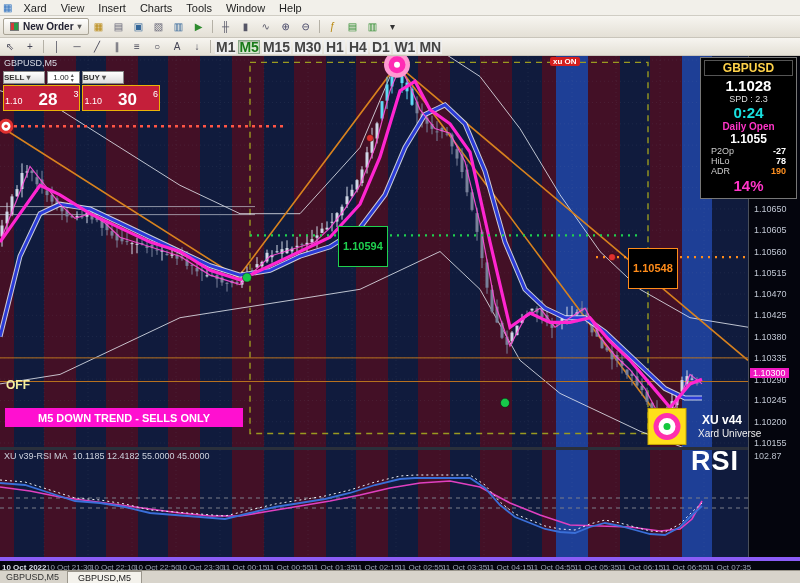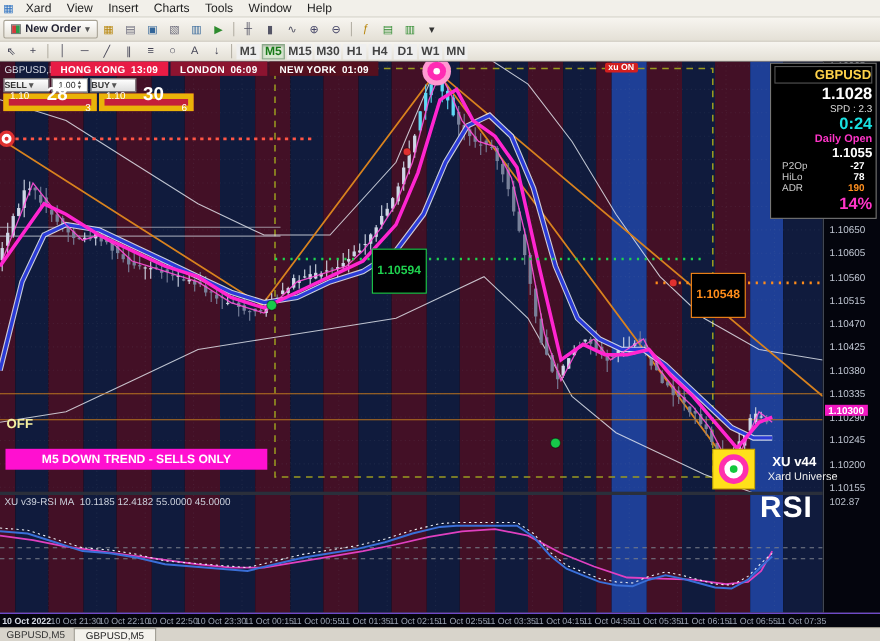--- a/index.html
+++ b/index.html
@@ -19,59 +19,59 @@
   .new-order { display:flex; align-items:center; gap:4px; height:17px; margin-left:3px;
                padding:0 6px; font-size:10px; font-weight:bold; color:#223;
                background:linear-gradient(#ffffff,#e6e2d8); border:1px solid #a9a496; border-radius:2px; }
   .no-ic { width:9px; height:9px; background:linear-gradient(90deg,#d23b3b 50%,#2a9a4a 50%);
            border:1px solid #777; }
   .dd { font-size:8px; color:#555; }
   .tbtn { width:18px; height:16px; margin:0 1px; display:flex; align-items:center;
           justify-content:center; font-size:10px; background:transparent;
           border:1px solid transparent; border-radius:2px; }
   .tbsep { width:1px; height:13px; background:#b5b1a6; margin:0 3px; }
-  .tfbtn { min-width:21px; height:14px; margin:0 1px; font-size:11px; font-weight:bold;
+  .tfbtn { min-width:21px; height:14px; margin:0 1px; font-size:14px; font-weight:bold;
            color:#444; display:flex; align-items:center; justify-content:center;
            border:1px solid transparent; }
   .tfbtn.active { background:#d9e8d2; border:1px solid #89a889; color:#177a17;
                   box-shadow:inset 0 1px 2px rgba(0,0,0,.25); }
 
   
   .chartzone { position:absolute; top:56px; left:0; width:800px; height:501px; background:#05060f; }
   #chart-svg { position:absolute; top:0; left:0; }
   .price-axis { position:absolute; top:0; left:748px; width:52px; height:501px;
                 background:#04050d; border-left:1px solid #4a4f5a; z-index:1; }
   .pal { position:absolute; left:5px; font-size:9px; color:#c2c8d4; white-space:nowrap; }
-  .cur-tag { position:absolute; left:1px; padding:0 3px; font-size:9px; font-weight:bold;
+  .cur-tag { position:absolute; left:1px; padding:0 3px; font-size:9px; font-weight:normal;
              background:#f018c0; color:#fff; z-index:2; }
   .rsi-top { position:absolute; left:5px; top:395px; font-size:9px; color:#b9bfca; }
   .sym-label { position:absolute; top:2px; left:4px; font-size:9px; color:#d8dce6; z-index:2; }
   .sessions { position:absolute; top:0; left:46px; display:flex; gap:2px; z-index:2; }
   .sess { height:13px; display:flex; align-items:center; gap:5px; padding:0 9px;
           font-size:9px; font-weight:bold; color:#fff; letter-spacing:.3px; }
   .xu-on { position:absolute; top:1px; left:550px; background:#d41f1f; color:#fff;
            font-size:8px; font-weight:bold; padding:0 3px; border-radius:2px; z-index:2; }
 
   .oneclick { position:absolute; top:15px; left:3px; z-index:3; width:121px; }
   .oc-row1 { display:flex; gap:2px; height:13px; }
   .oc-btn { flex:1; display:flex; align-items:center; justify-content:flex-start; gap:2px;
             font-size:8px; font-weight:bold; background:linear-gradient(#fff,#ddd);
             border:1px solid #888; color:#333; }
   .oc-vol { width:33px; display:flex; align-items:center; justify-content:center; gap:2px;
             font-size:8px; background:#fff; border:1px solid #888; color:#222; }
   .oc-spin { font-size:6px; line-height:5px; color:#555; display:flex; flex-direction:column; }
   .oc-row2 { display:flex; gap:2px; margin-top:1px; }
-  .price-box { flex:1; height:16px; background:#c41f3a; border:5px solid #eab308; color:#fff;
+  .price-box { flex:1; height:26px; background:#c41f3a; border:1px solid #eab308; color:#fff;
                display:flex; align-items:flex-end; justify-content:center; padding:2px 1px; }
   .pb-base { font-size:9px; margin-bottom:2px; }
   .pb-big { font-size:17px; font-weight:bold; line-height:1; margin:0 16px; }
   .pb-sup { font-size:9px; align-self:flex-start; margin-top:1px; }
 
   .info-panel { position:absolute; top:1px; left:700px; width:97px; background:#000;
-                border:1px solid #777; z-index:4; text-align:right; padding:2px 3px 4px; }
+                border:1px solid #777; z-index:4; text-align:center; padding:2px 3px 4px; }
   .ip-sym { font-size:12px; font-weight:bold; color:#ffd24a; border:1px solid #555; margin-bottom:1px; }
   .ip-price { font-size:15px; font-weight:bold; color:#fff; }
   .ip-spd { font-size:9px; color:#ddd; }
   .ip-timer { font-size:15px; font-weight:bold; color:#19e0e0; }
   .ip-dol { font-size:10px; font-weight:bold; color:#ff35c8; }
   .ip-dov { font-size:12px; font-weight:bold; color:#fff; }
   .ip-kv { display:flex; justify-content:space-between; font-size:9px; color:#ccc; padding:0 7px; }
   .ip-kv .v { color:#fff; font-weight:bold; }
   .ip-kv.adr .v { color:#ff9020; }
   .ip-pct { font-size:15px; font-weight:bold; color:#ff35c8; margin-top:1px; }
@@ -85,21 +85,21 @@
   .xard  { position:absolute; top:372px; left:698px; font-size:10px; color:#eee; z-index:4; }
   .rsi-big { position:absolute; top:390px; left:691px; font-size:27px; font-weight:bold;
              color:#fff; letter-spacing:1px; z-index:4; }
   .plabel { position:absolute; font-size:11px; font-weight:bold; background:#000;
             padding:12px 4px; z-index:2; border:1px solid; line-height:15px; }
   .plabel.green  { top:170px; left:338px; color:#1fd14f; border-color:#1fd14f; }
   .plabel.orange { top:192px; left:628px; color:#ff8c1a; border-color:#ff8c1a; }
   .rsi-label { position:absolute; top:395px; left:4px; font-size:9px; color:#ccd1dc; z-index:2; }
 
   .time-axis { position:absolute; top:557px; left:0; width:800px; height:13px; background:#04050d;
-               border-top:1px solid #8b5cf6; z-index:1; }
+               border-top:4px solid #8b5cf6; z-index:1; }
   .tal { position:absolute; top:2px; font-size:8px; color:#9aa2b2; white-space:nowrap; }
   .tal.first { color:#d5dae4; font-weight:bold; }
   .tabbar { position:absolute; top:570px; left:0; width:800px; height:13px; background:#d8d4cb;
             border-top:1px solid #9a968c; display:flex; align-items:center; font-size:9px; }
   .status { padding:0 6px; color:#333; }
   .tab { height:12px; display:flex; align-items:center; padding:0 10px; background:#f4f2ec;
          border:1px solid #9a968c; border-bottom:none; margin-left:2px; color:#222; }
 </style>
 </head>
 <body>
@@ -631,34 +631,20 @@
         <g clip-path="url(#rsiClip)">
           <line x1="0" y1="442" x2="748" y2="442" stroke="#7a7f8a" stroke-width="1" stroke-dasharray="4 4"></line>
           <line x1="0" y1="452" x2="748" y2="452" stroke="#7a7f8a" stroke-width="1" stroke-dasharray="4 4"></line>
           <polyline points="0,431.0 30,435.0 60,441.0 90,445.0 120,449.0 150,453.0 180,457.0 210,460.0 240,460.0 270,455.0 300,450.0 330,445.0 360,439.0 390,432.0 420,427.0 450,425.0 480,431.0 510,447.0 540,459.0 570,469.0 600,470.0 630,471.0 660,475.0 680,473.0 692,463.0 702,445.0" fill="none" stroke="#e040c0" stroke-width="1.6"></polyline>
           <polyline points="0,427.0 25,429.0 50,437.0 75,445.0 100,447.0 125,451.0 150,457.0 175,459.0 200,461.0 225,463.0 250,457.0 275,451.0 300,447.0 325,443.0 350,437.0 375,429.0 400,423.0 415,422.0 470,422.0 485,432.0 500,449.0 515,461.0 530,467.0 545,473.0 560,476.0 575,477.0 590,471.0 605,467.0 620,470.0 635,474.0 650,478.0 665,479.0 680,471.0 692,459.0 702,450.0" fill="none" stroke="#3a6fd8" stroke-width="1.8"></polyline>
           <polyline points="0,424.0 25,426.0 50,434.0 75,442.0 100,444.0 125,448.0 150,454.0 175,456.0 200,458.0 225,460.0 250,454.0 275,448.0 300,444.0 325,440.0 350,434.0 375,426.0 400,420.0 415,419.0 470,419.0 485,429.0 500,446.0 515,458.0 530,464.0 545,470.0 560,473.0 575,474.0 590,468.0 605,464.0 620,467.0 635,471.0 650,475.0 665,476.0 680,468.0 692,456.0 702,447.0" fill="none" stroke="#eef0f5" stroke-width="1" stroke-dasharray="2 3"></polyline>
         </g>
       </svg>
 
     <div class="sym-label">GBPUSD,M5</div>
-    <div class="sessions" id="sessions">
-        <div class="sess" style="background: rgb(232, 28, 69);">
-          <span>HONG KONG</span>
-          <span>13:09</span>
-        </div>
-        <div class="sess" style="background: rgb(140, 20, 48);">
-          <span>LONDON</span>
-          <span>06:09</span>
-        </div>
-        <div class="sess" style="background: rgb(85, 16, 31);">
-          <span>NEW YORK</span>
-          <span>01:09</span>
-        </div>
-      </div>
     <div class="xu-on">xu ON</div>
 
     <div class="oneclick">
       <div class="oc-row1">
         <button class="oc-btn">
           <span>SELL</span>
           <span class="dd">▾</span>
         </button>
         <span class="oc-vol">
           <span>1.00</span>

